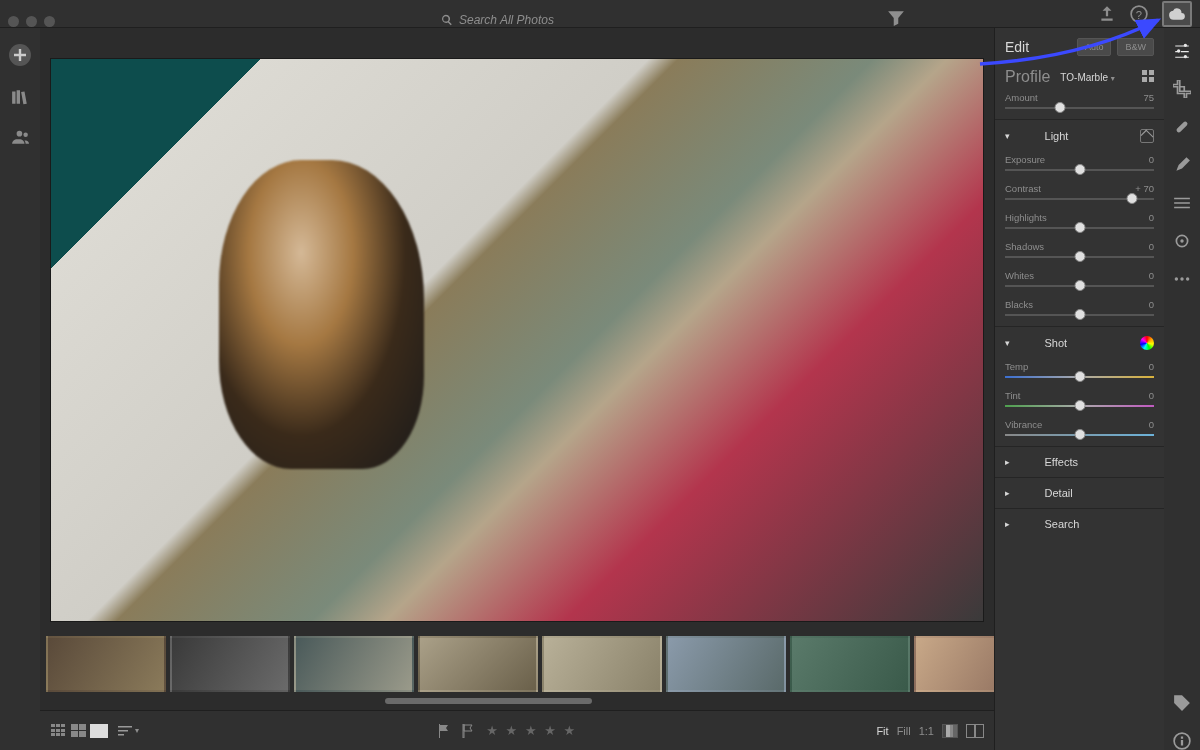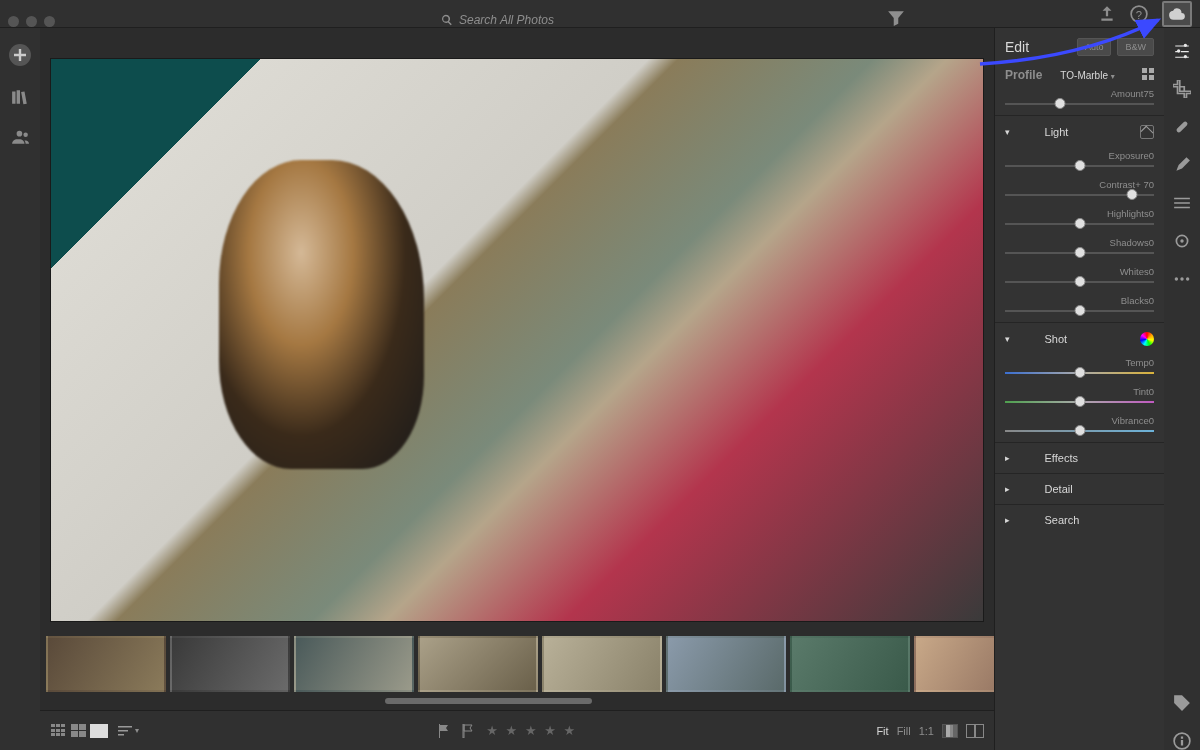--- a/index.html
+++ b/index.html
@@ -40,28 +40,28 @@
   .right-rail .tool{width:18px;height:18px;fill:#9a9a9a;cursor:pointer;}
   .right-rail .active{fill:#e8e8e8;}
   .right-rail .spacer{flex:1;}
 
   
   .edit-panel{position:absolute;right:36px;top:28px;bottom:0;width:170px;background:var(--bg2);border-left:1px solid var(--border);display:flex;flex-direction:column;overflow:hidden;}
   .ep-head{display:flex;align-items:center;padding:10px 10px 8px;gap:6px;justify-content:flex-end;}
   .ep-head h1{font-size:14px;font-weight:500;margin:0;color:var(--text);flex:1;}
   .pill{font-size:9px;padding:3px 7px;background:#4a4a4a;border:1px solid #555;border-radius:2px;color:var(--text-dim);cursor:pointer;}
   .ep-row{display:flex;align-items:center;padding:4px 10px;gap:6px;}
-  .ep-label{color:var(--text-dim);font-size:12px;font-weight:bold;}
-  .profile-name{color:var(--text);font-size:10px;margin-left:12px;}
+  .ep-label{color:var(--text-dim);font-size:16px;}
+  .profile-name{color:var(--text);font-size:10px;margin-left:4px;}
   .chev{font-size:8px;color:var(--text-dim);}
   .browse{margin-left:auto;}
   .browse svg{width:12px;height:12px;fill:#aaa;}
 
   .slider-row{padding:2px 10px 6px;}
-  .slider-head{display:flex;justify-content:flex-end;color:var(--text-dim);font-size:9.5px;margin-bottom:2px;}
+  .slider-head{display:flex;justify-content:space-between;color:var(--text-dim);font-size:9.5px;margin-bottom:2px;}
   .slider-track{position:relative;height:2px;background:var(--slider-track);margin:4px 0;}
   .slider-thumb{position:absolute;width:11px;height:11px;border-radius:50%;background:var(--slider-thumb);top:-5px;transform:translateX(-50%);border:1px solid #888;cursor:pointer;}
   
   .section{border-top:1px solid #252525;}
   .section-head{display:flex;align-items:center;padding:9px 10px;cursor:pointer;}
   .section-head .arr{font-size:9px;color:var(--text);margin-right:6px;}
   .section-head .name{font-size:11px;color:var(--text);flex:1;padding-left:29px;}
   .section-head .extra{width:14px;height:14px;}
   .curve-ico{border:1px solid #777;border-radius:2px;position:relative;}
   .curve-ico::after{content:"";position:absolute;inset:2px;border-top:1px solid #999;border-left:1px solid #999;transform:rotate(45deg) scaleX(1.3);transform-origin:center;}

